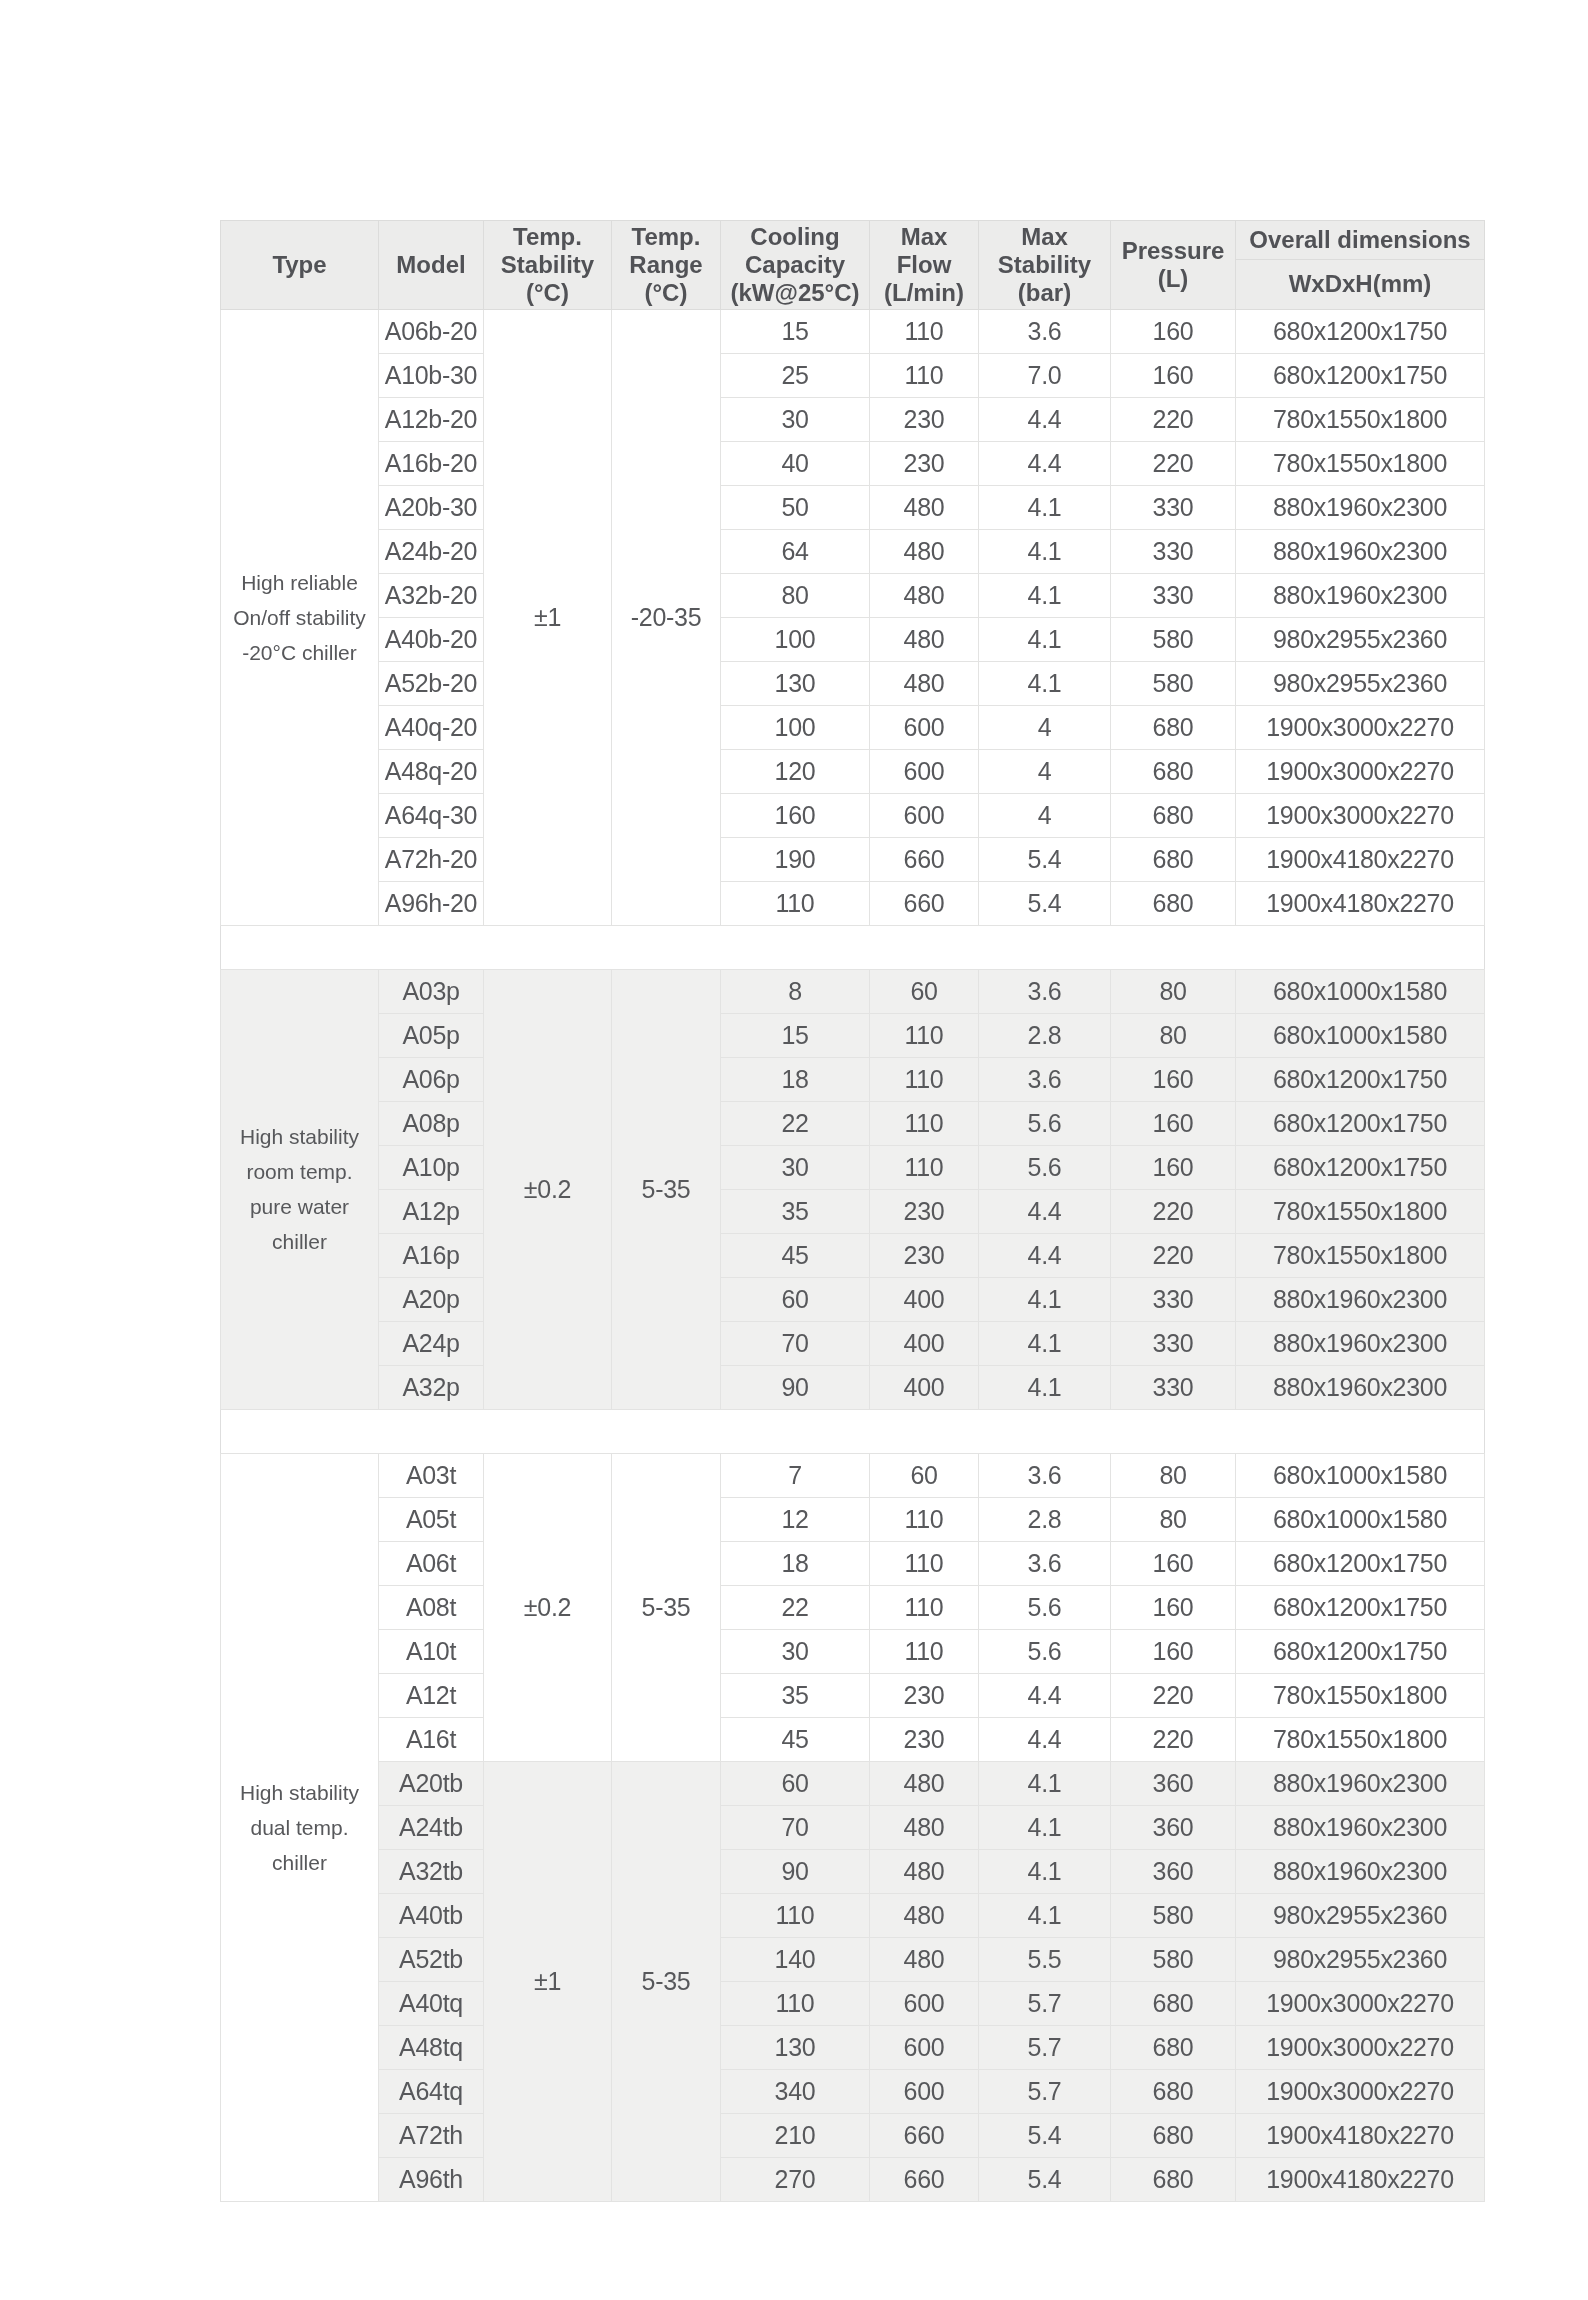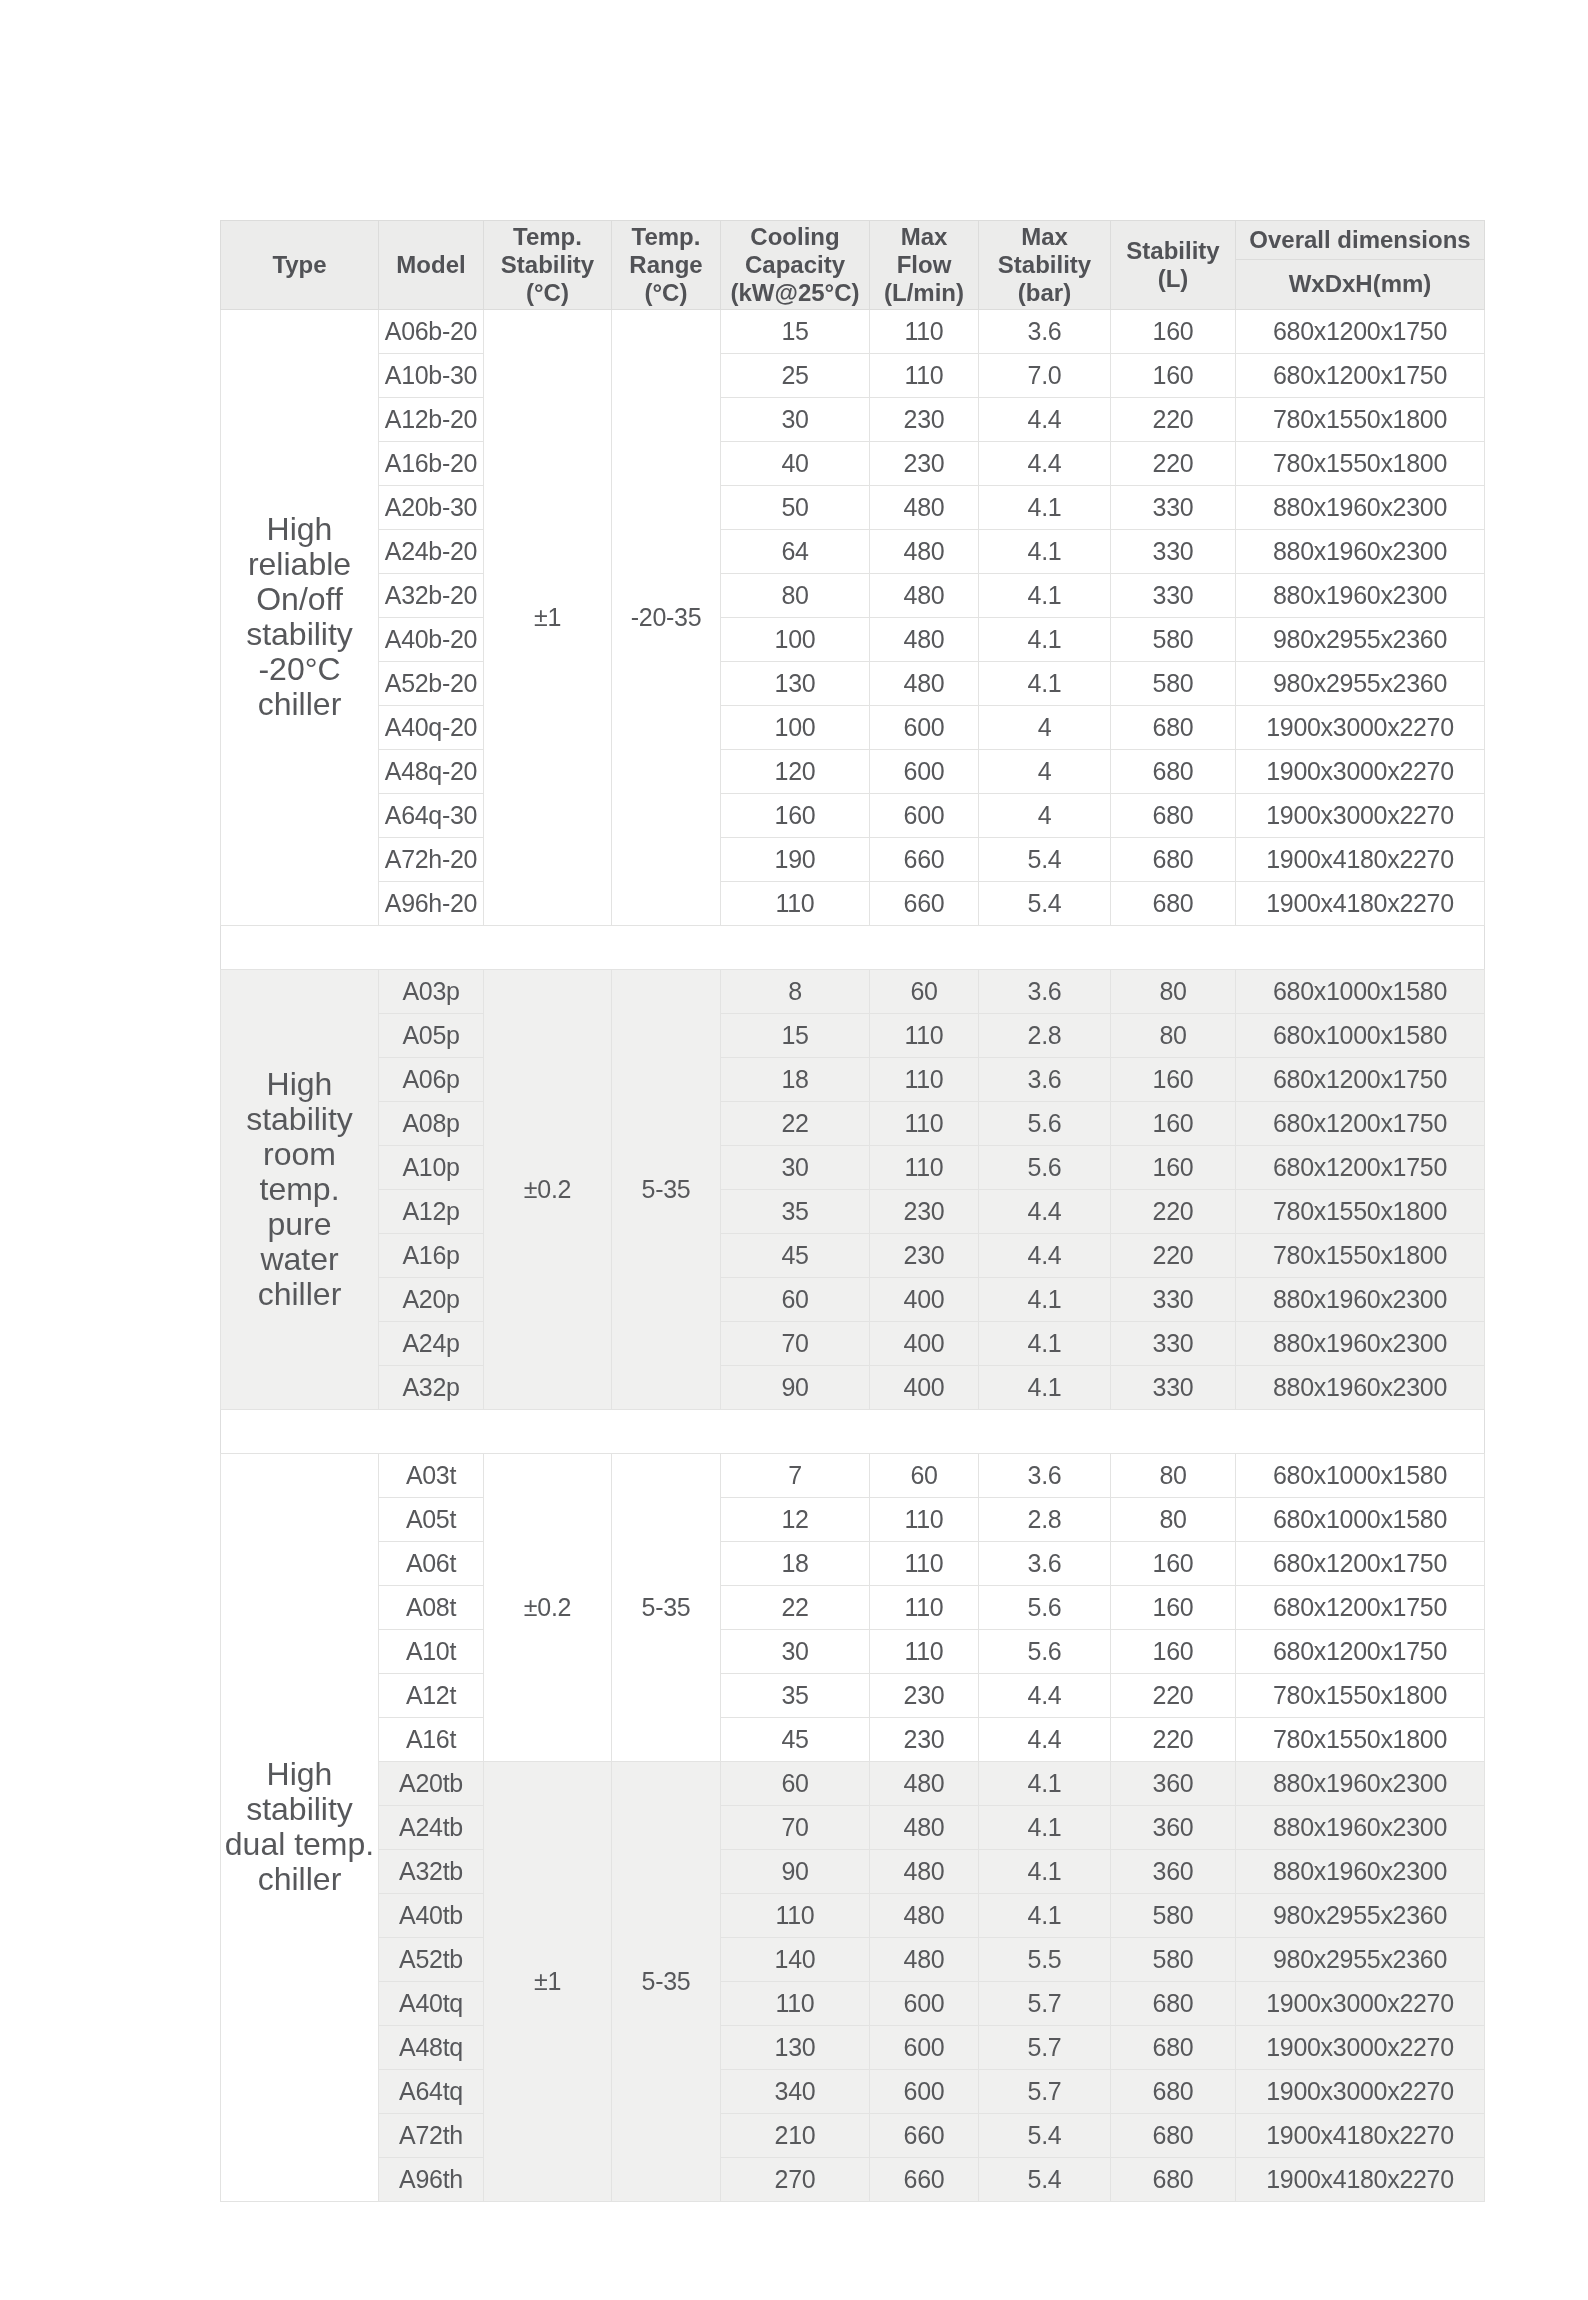--- a/index.html
+++ b/index.html
@@ -13,21 +13,21 @@
   }
   th,td{border:0.9px solid #e3e3e2;text-align:center;vertical-align:middle;overflow:hidden;}
   thead th{
     background:#ececeb;color:#515256;font-weight:bold;
     font-size:24px;line-height:28px;padding:1.9px 3.7px;border-color:#dcdcdb;
   }
   tr.hrow1{height:37px;}
   tr.hrow2{height:48px;}
   tbody tr{height:44px;}
   tbody td{font-size:25px;letter-spacing:-0.3px;padding:1.9px 5.6px;background:#ffffff;}
-  tbody td.type{font-size:32px;line-height:35px;letter-spacing:0;padding:1.9px 3.7px;}
+  tbody td.type{font-size:21px;line-height:35px;letter-spacing:0;padding:1.9px 3.7px;}
   tbody td.shade{background:#f0f0ef;}
   tr.spacer{height:44px;}
   tr.spacer td{border:0;background:#ffffff;padding:0;}
 </style>
 </head>
 <body>
 
 <div class="page">
   <table class="spec">
     <colgroup>
@@ -43,21 +43,21 @@
     </colgroup>
     <thead>
       <tr class="hrow1">
         <th rowspan="2">Type</th>
         <th rowspan="2">Model</th>
         <th rowspan="2">Temp. Stability (°C)</th>
         <th rowspan="2">Temp. Range (°C)</th>
         <th rowspan="2">Cooling Capacity (kW@25°C)</th>
         <th rowspan="2">Max Flow (L/min)</th>
         <th rowspan="2">Max Stability (bar)</th>
-        <th rowspan="2">Stability (L)</th>
+        <th rowspan="2">Pressure (L)</th>
         <th>Overall dimensions</th>
       </tr>
       <tr class="hrow2">
         <th>WxDxH(mm)</th>
       </tr>
     </thead>
     <tbody>
         <tr>
           <td class="type" rowspan="14">High reliable On/off stability -20°C chiller</td>
           <td class="model">A06b-20</td>

